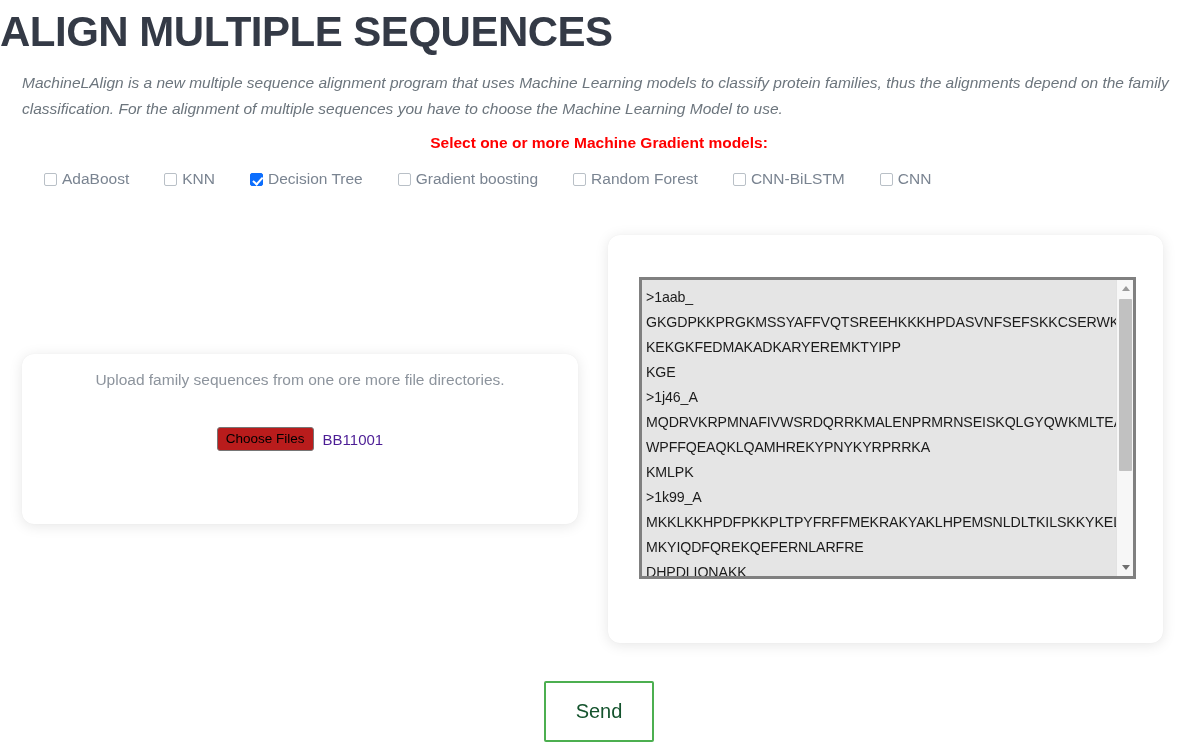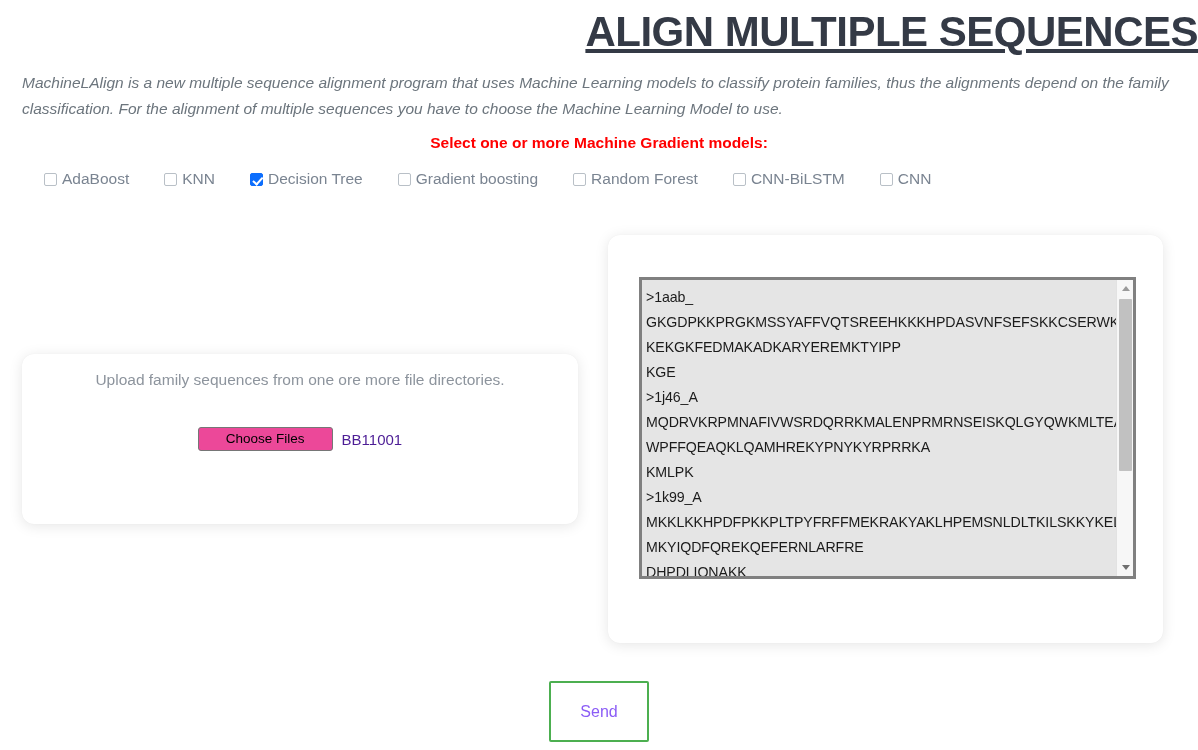--- a/index.html
+++ b/index.html
@@ -6,29 +6,28 @@
   html, body {
     margin: 0; padding: 0;
     width: 1198px; height: 750px;
     background: #ffffff;
     font-family: "Liberation Sans", sans-serif;
     overflow: hidden;
   }
   .page { position: relative; width: 1198px; height: 750px; }
 
   .page-title {
-    text-align: right;
+    text-align: left;
     font-size: 42px;
     font-weight: 700;
     color: #343a46;
     letter-spacing: -0.5px;
     margin: 0;
     padding-top: 8px;
     line-height: 1.15;
-    text-decoration: underline;
   }
 
   .intro {
     margin: 14px 20px 0 22px;
     font-size: 15.5px;
     line-height: 26px;
     color: #6c757d;
     text-align: left;
     font-style: italic;
   }
@@ -100,24 +99,24 @@
   .upload-controls {
     display: flex;
     justify-content: center;
     align-items: center;
     margin-top: 38px;
   }
   .choose-files {
     font-family: "Liberation Sans", sans-serif;
     font-size: 13.5px;
     color: #000;
-    background: #ec4899;
+    background: #b91c1c;
     border: 1px solid #767676;
     border-radius: 3px;
-    padding: 3px 27px;
+    padding: 3px 8px;
     cursor: pointer;
     line-height: 16px;
   }
   .file-name {
     margin-left: 9px;
     font-size: 15px;
     color: #4c1d95;
   }
 
   .seq-card {
@@ -177,26 +176,26 @@
   }
 
   .send-wrap {
     position: absolute;
     left: 0; top: 681px;
     width: 1198px;
     display: flex;
     justify-content: center;
   }
   .send-btn {
-    width: 100px; height: 61px;
+    width: 110px; height: 61px;
     background: #ffffff;
     border: 2px solid #4caf50;
     border-radius: 2px;
-    color: #8b5cf6;
-    font-size: 16px;
+    color: #14532d;
+    font-size: 20px;
     font-family: "Liberation Sans", sans-serif;
     cursor: pointer;
   }
 </style>
 </head>
 <body>
 
 <div class="page">
 
   <h1 class="page-title">ALIGN MULTIPLE SEQUENCES</h1>

